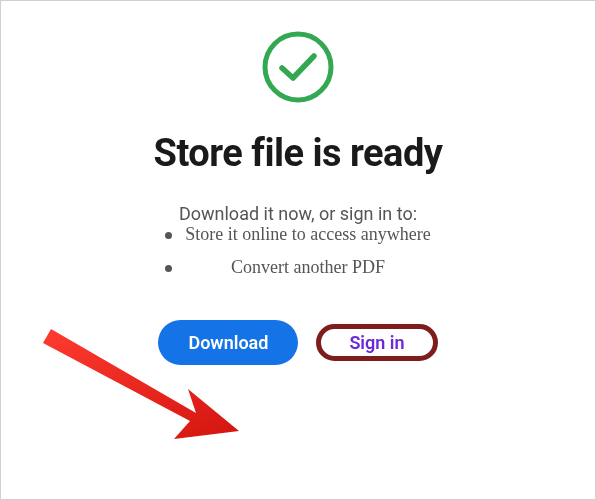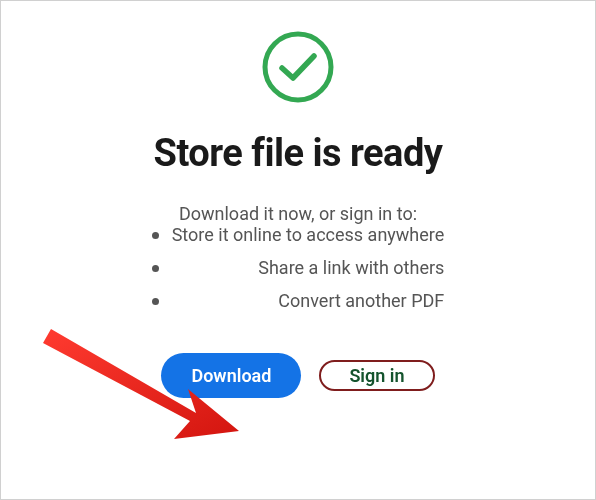--- a/index.html
+++ b/index.html
@@ -28,21 +28,22 @@
       color: #1a1a1a;
       margin-bottom: 28px;
       letter-spacing: -0.5px;
     }
     .subtitle {
       font-size: 18px;
       color: #555555;
     }
     .benefits {
       list-style: none;
-      text-align: right;
+      text-align: center;
+      font-family: Liberation Serif, serif;
     }
     .benefits li {
       font-size: 18px;
       color: #555555;
       margin-bottom: 12px;
       position: relative;
       padding-left: 20px;
     }
     .benefits li::before {
       content: "";
@@ -69,22 +70,22 @@
       cursor: pointer;
       border: none;
       font-family: inherit;
     }
     .btn-primary {
       background: #1473e6;
       color: #ffffff;
     }
     .btn-secondary {
       background: #ffffff;
-      color: #14532d;
-      border: 2px solid #7f1d1d;
+      color: #6d28d9;
+      border: 5px solid #7f1d1d;
       padding: 3px 28px;
     }
     .arrow-annotation {
       position: absolute;
       left: 40px;
       top: 320px;
       pointer-events: none;
     }
   </style>
 </head>
@@ -96,21 +97,20 @@
     <path d="M 22 39 L 33 49 L 54 27" fill="none" stroke="#33a852" stroke-width="5.5" stroke-linecap="round" stroke-linejoin="round"></path>
   </svg>
 </div>
 
 <h1 class="title">Store file is ready</h1>
 
 <p class="subtitle">Download it now, or sign in to:</p>
 
 <ul class="benefits">
   <li>Store it online to access anywhere</li>
-  <li>Share a link with others</li>
   <li>Convert another PDF</li>
 </ul>
 
 <div class="buttons">
   <button class="btn btn-primary">Download</button>
   <button class="btn btn-secondary">Sign in</button>
 </div>
 
 <div class="arrow-annotation">
   <svg width="220" height="140" viewBox="0 0 220 140">

